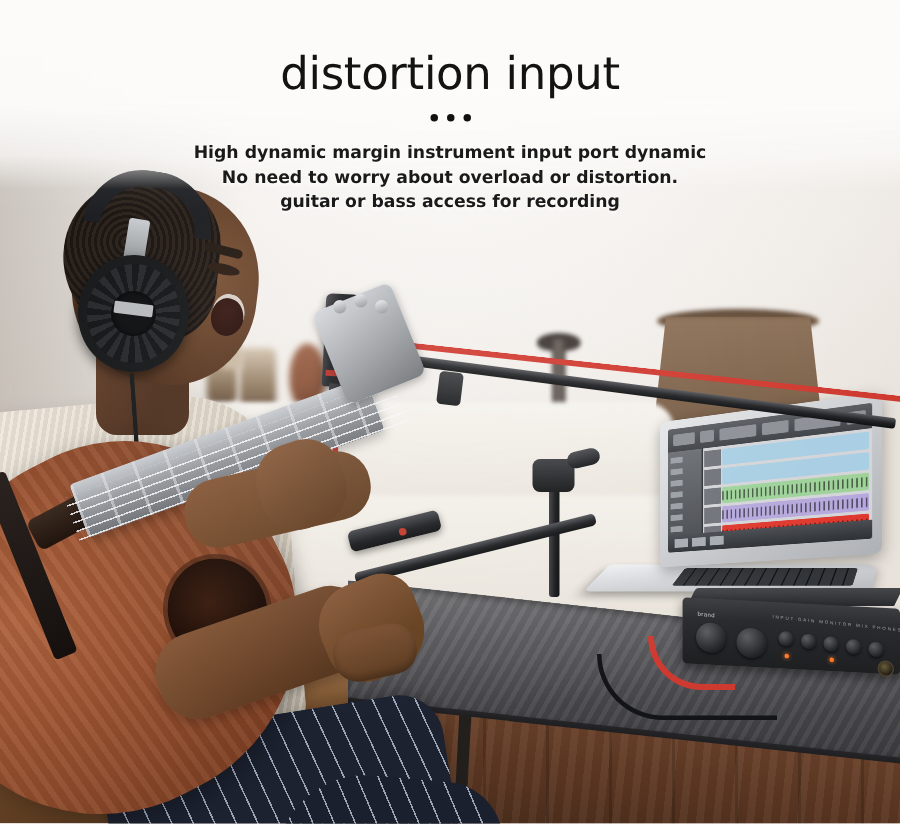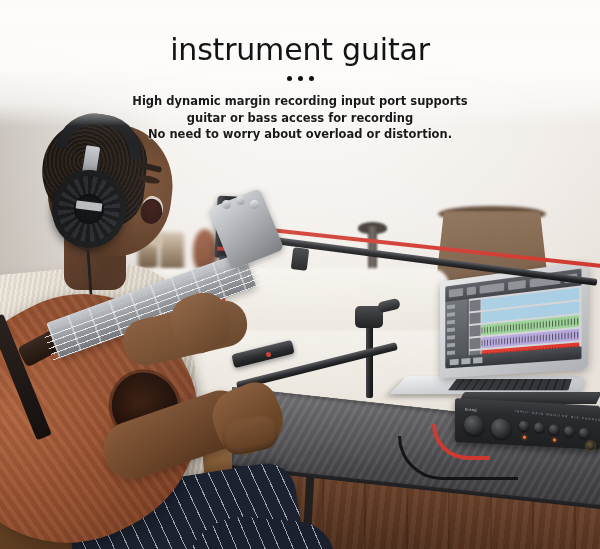--- a/index.html
+++ b/index.html
@@ -749,29 +749,29 @@
       <div class="fingers"></div>
     </div>
 
     <div class="grade"></div>
   </div>
 
   <div class="top-fade"></div>
 
   <div class="copy">
     <h1 class="headline">
-      <span class="l2">instrument guitar</span>
+      <span class="l2">distortion input</span>
     </h1>
 
     <div class="dots">
       <i></i>
       <i></i>
       <i></i>
     </div>
 
     <div class="subcopy">
-      <span>High dynamic margin recording input port supports</span>
+      <span>High dynamic margin instrument input port dynamic</span>
+      <span>No need to worry about overload or distortion.</span>
       <span>guitar or bass access for recording</span>
-      <span>No need to worry about overload or distortion.</span>
     </div>
   </div>
 
 </div>
 
 </body></html>

